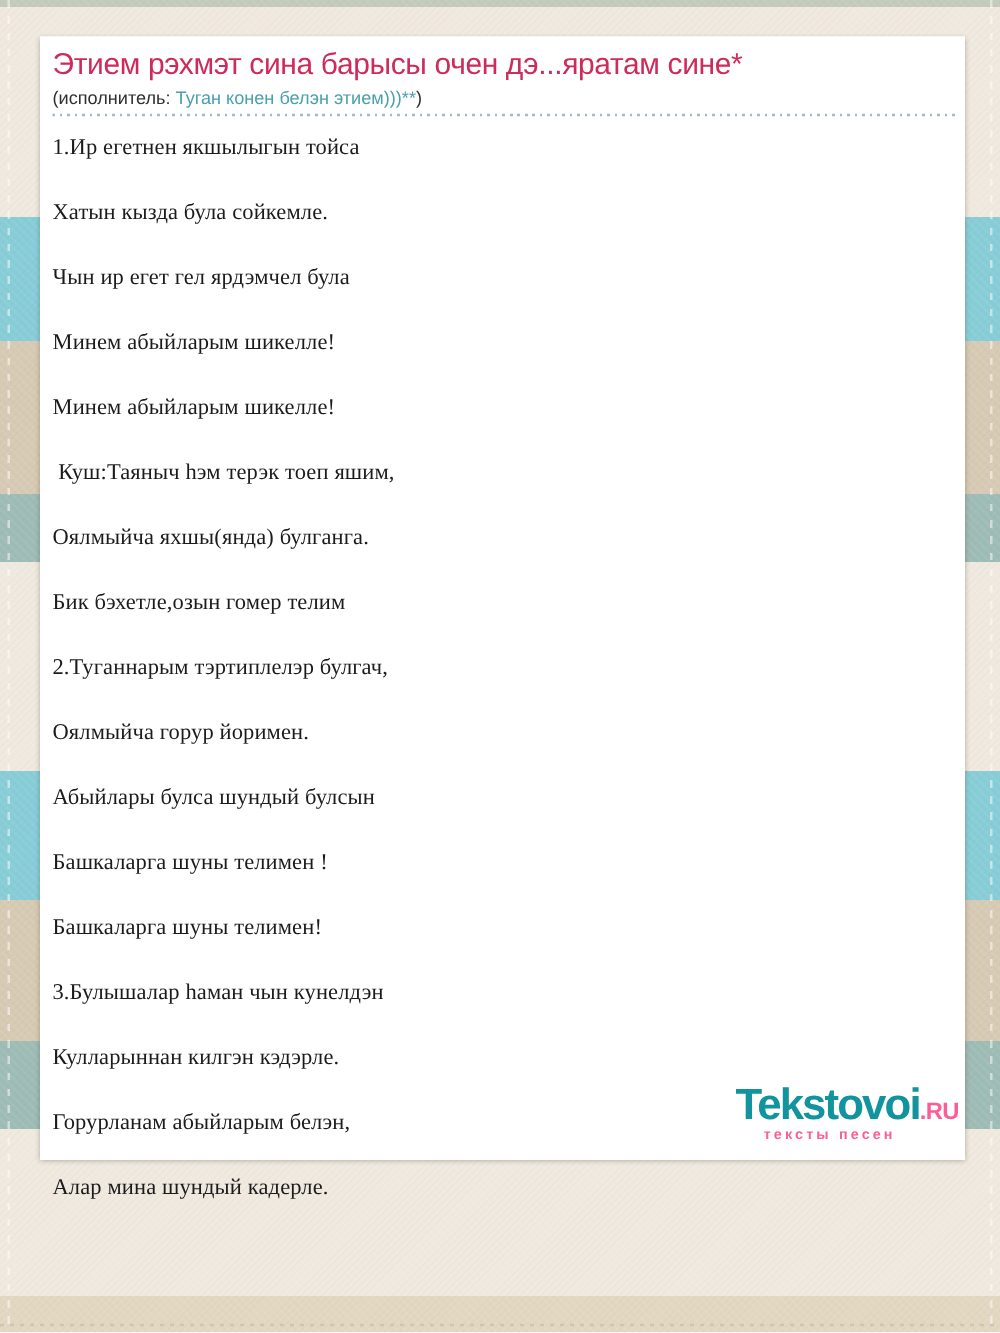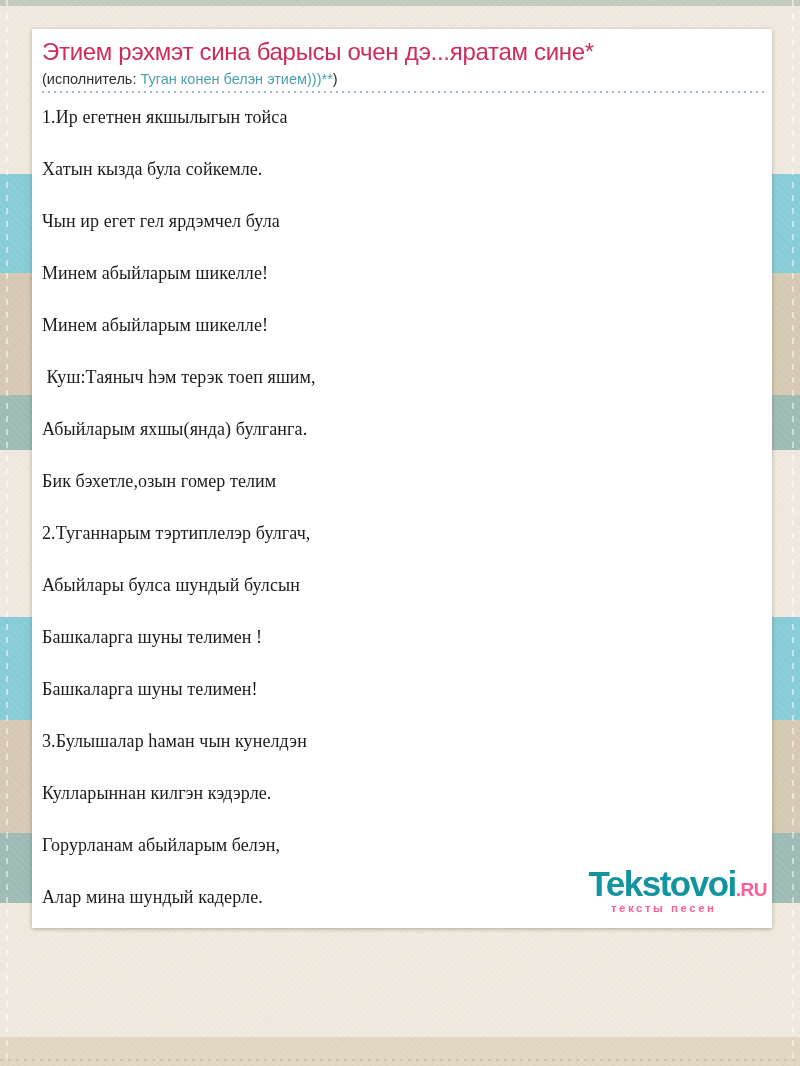--- a/index.html
+++ b/index.html
@@ -144,23 +144,24 @@
 
   <div class="dotted-separator"></div>
 
   <div class="lyrics">
     <div class="lyric-line">1.Ир егетнен якшылыгын тойса</div>
     <div class="lyric-line">Хатын кызда була сойкемле.</div>
     <div class="lyric-line">Чын ир егет гел ярдэмчел була</div>
     <div class="lyric-line">Минем абыйларым шикелле!</div>
     <div class="lyric-line">Минем абыйларым шикелле!</div>
     <div class="lyric-line"> Куш:Таяныч һэм терэк тоеп яшим,</div>
-    <div class="lyric-line">Абыйларым яхшы(янда) булганга.</div>
+    <div class="lyric-line">Оялмыйча яхшы(янда) булганга.</div>
     <div class="lyric-line">Бик бэхетле,озын гомер телим</div>
     <div class="lyric-line">2.Туганнарым тэртиплелэр булгач,</div>
+    <div class="lyric-line">Оялмыйча горур йоримен.</div>
     <div class="lyric-line">Абыйлары булса шундый булсын</div>
     <div class="lyric-line">Башкаларга шуны телимен !</div>
     <div class="lyric-line">Башкаларга шуны телимен!</div>
     <div class="lyric-line">3.Булышалар һаман чын кунелдэн</div>
     <div class="lyric-line">Кулларыннан килгэн кэдэрле.</div>
     <div class="lyric-line">Горурланам абыйларым белэн,</div>
     <div class="lyric-line">Алар мина шундый кадерле.</div>
   </div>
 
   <div class="logo">

